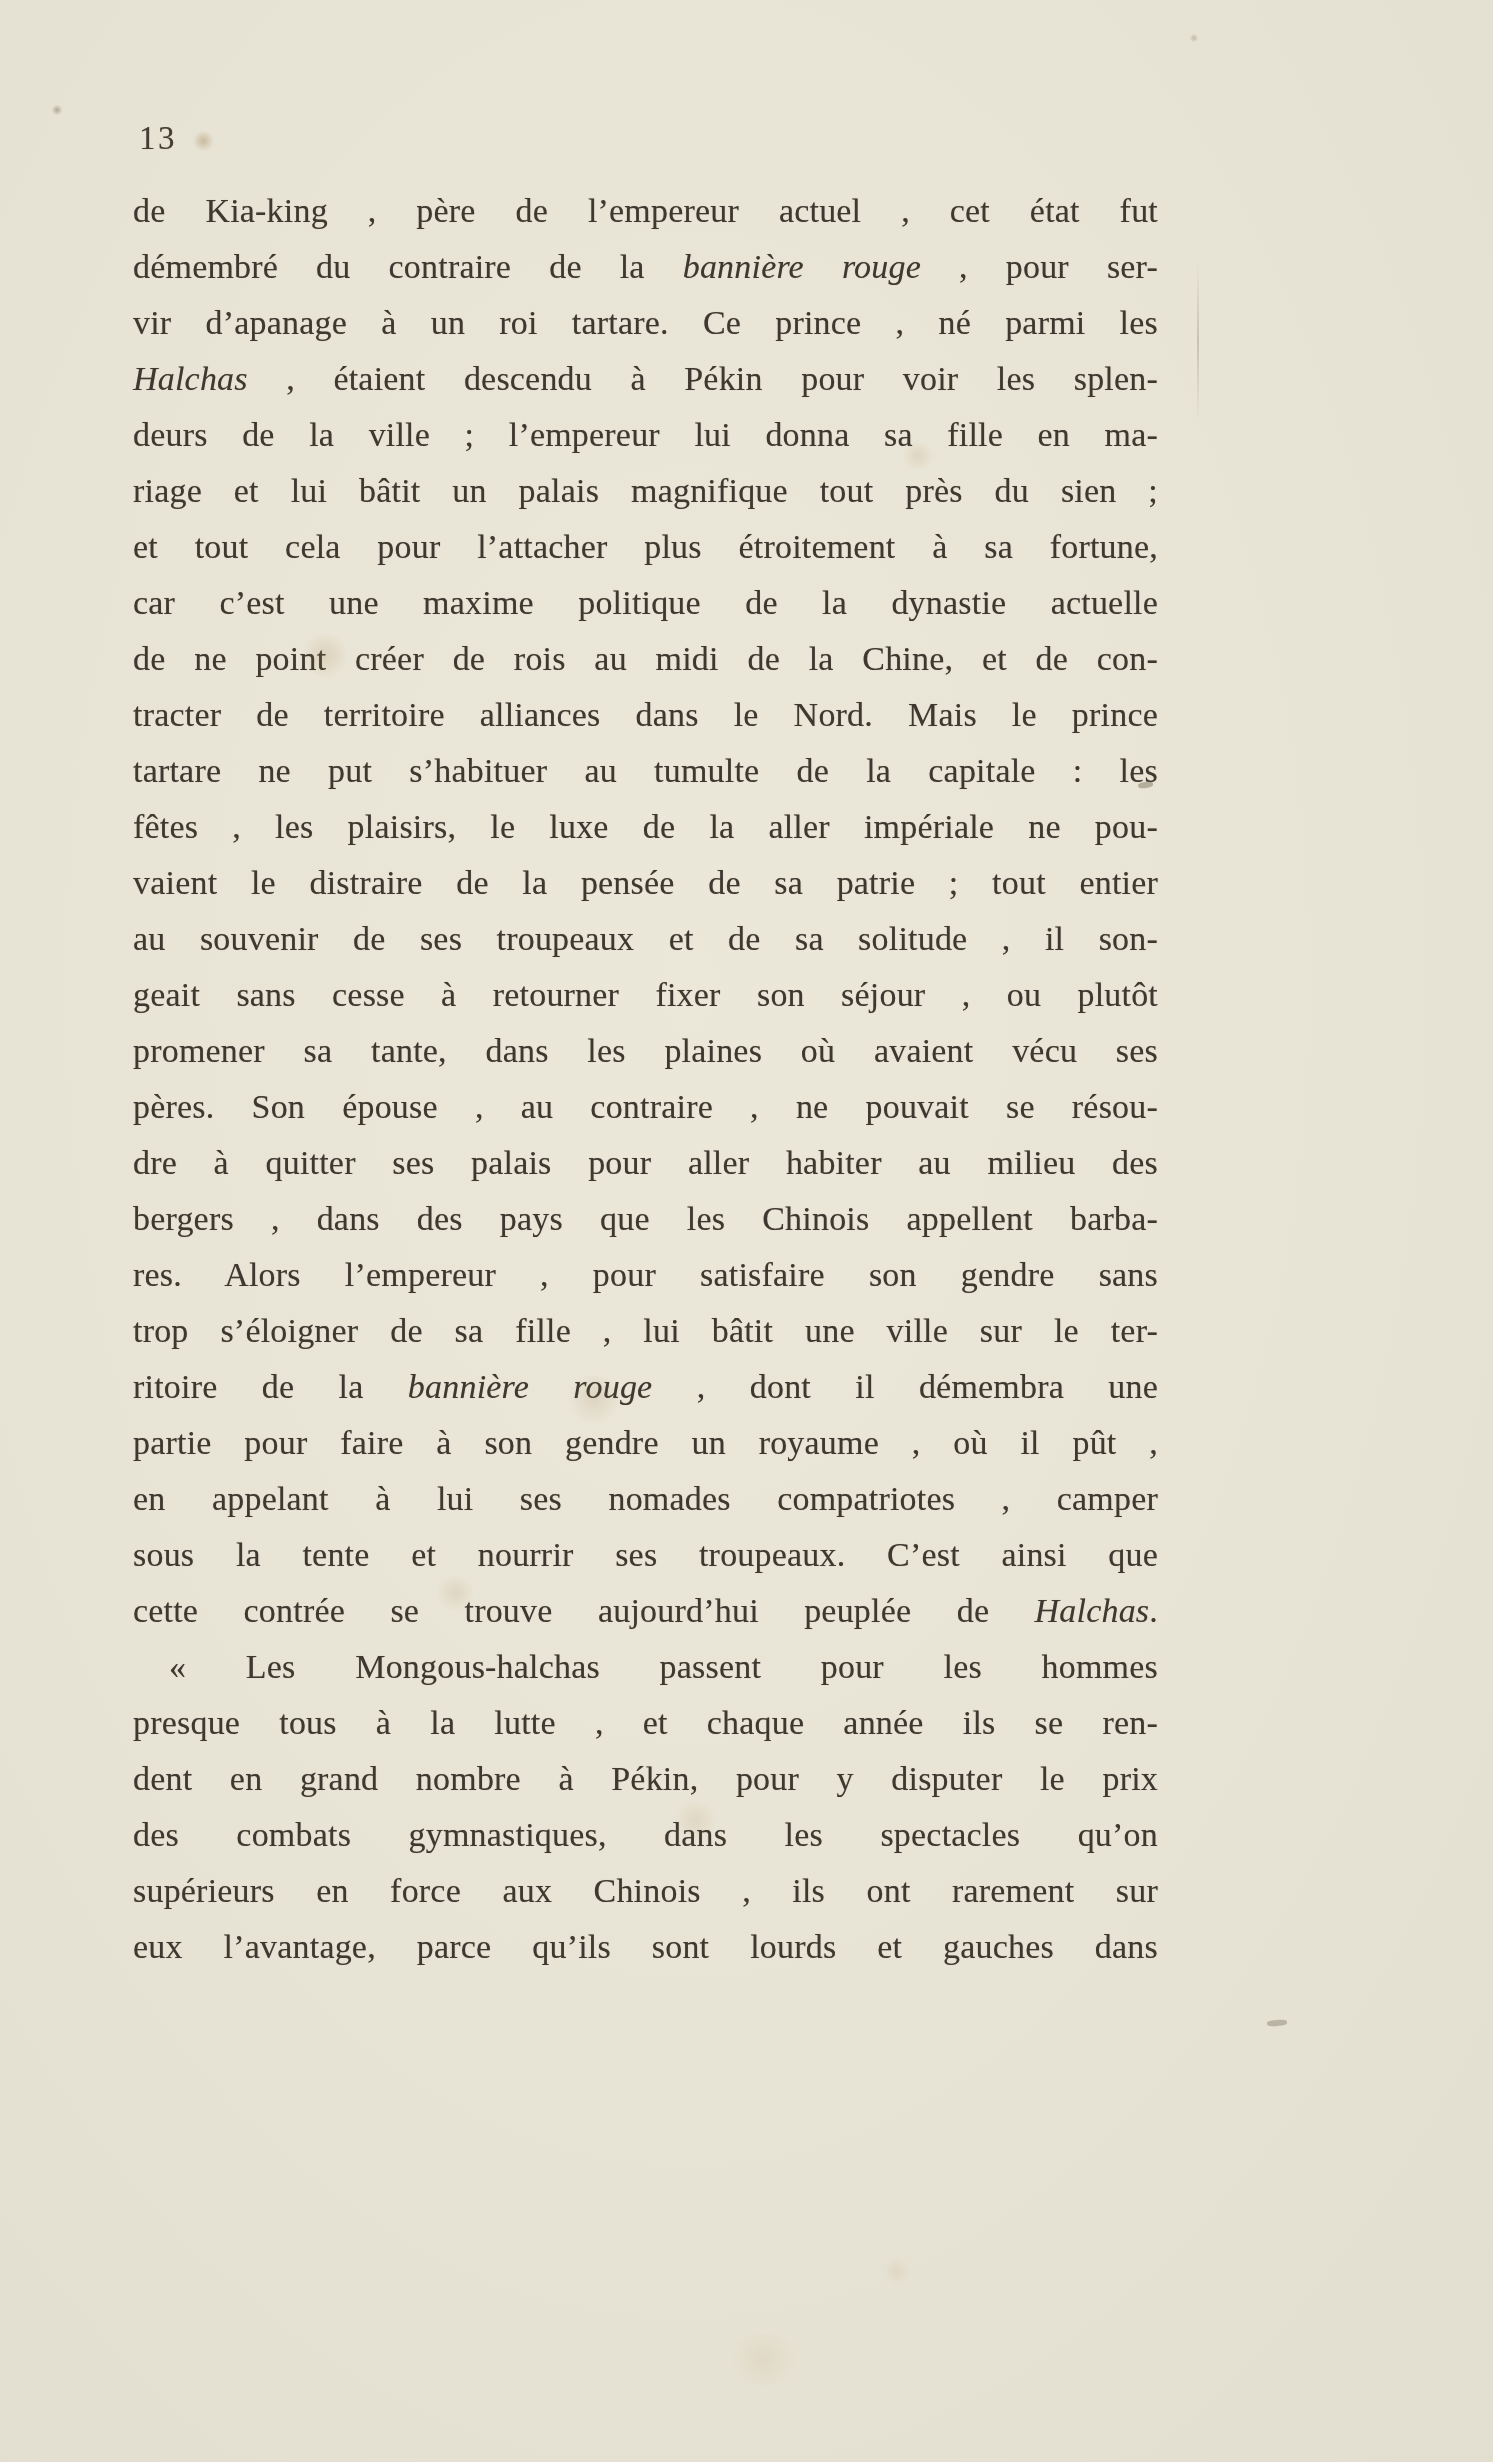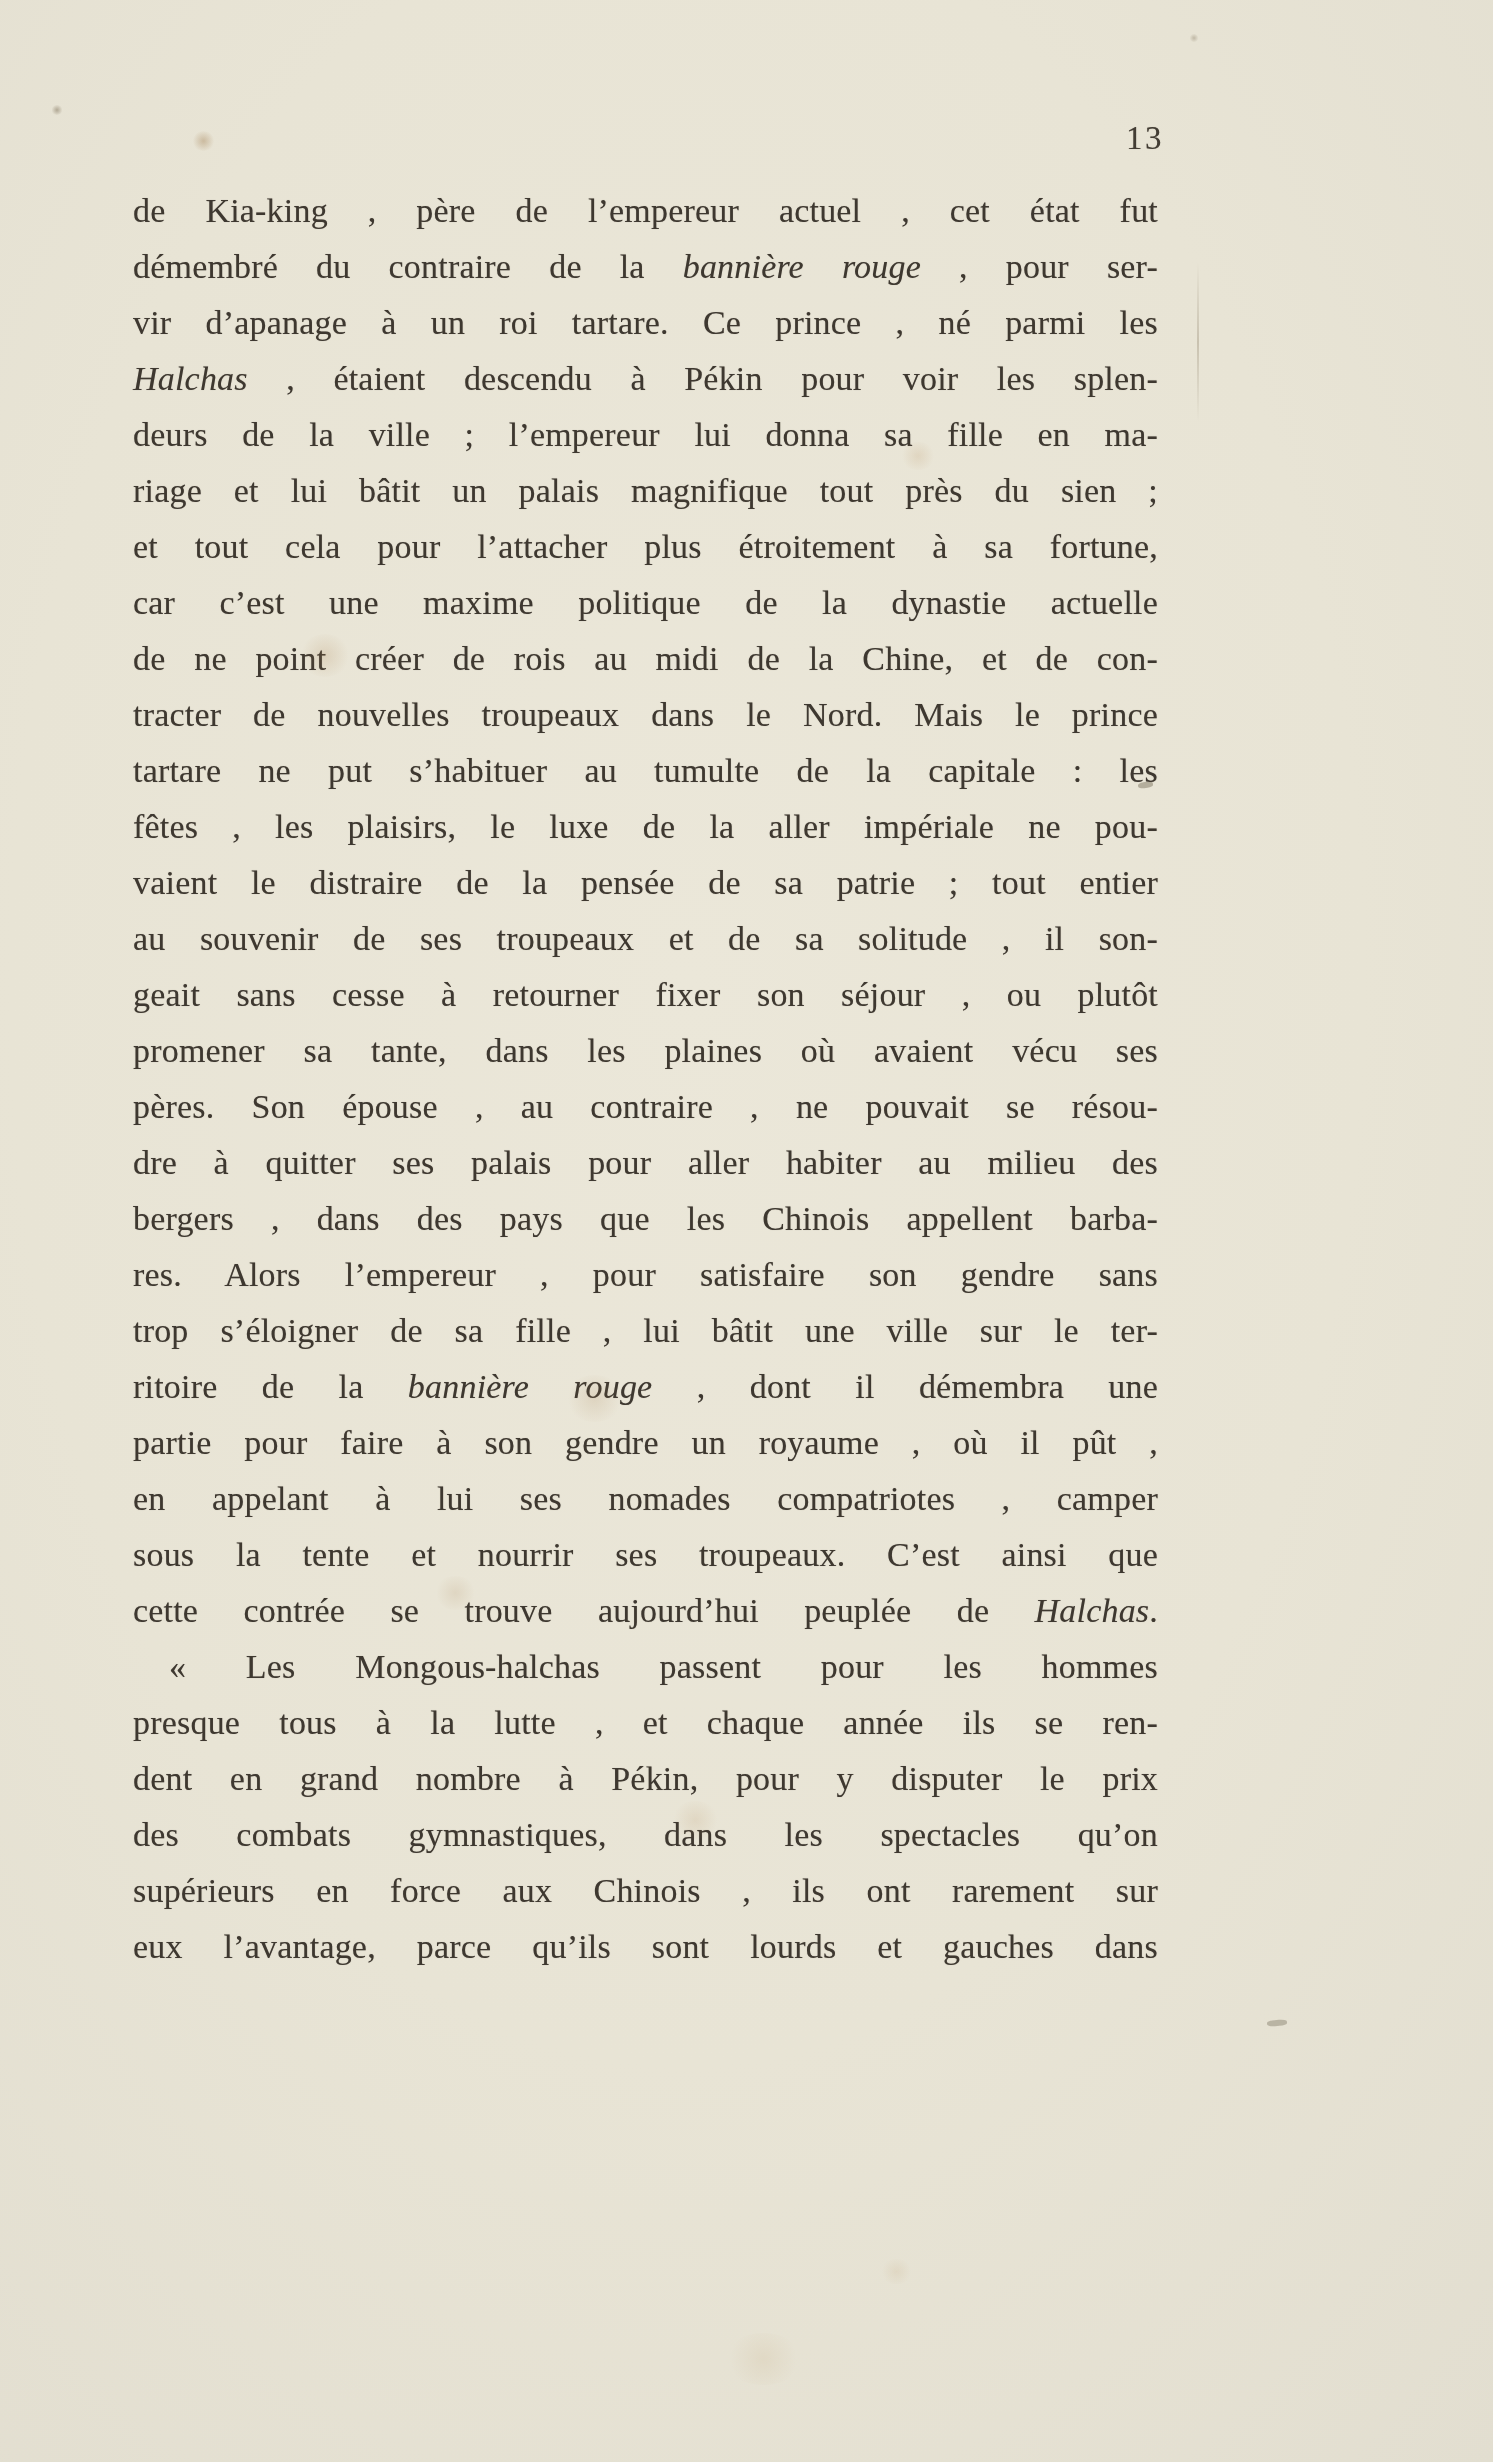--- a/index.html
+++ b/index.html
@@ -7,21 +7,21 @@
     position:relative;
     width:1493px;height:2462px;
     margin:0 auto;
     background:
       radial-gradient(ellipse 1228px 1965px at 46% 40%, #ebe7d9 0%, #e8e4d5 55%, #e2ded0 100%);
     overflow:hidden;
     font-family:"Liberation Serif","DejaVu Serif",serif;
   }
   .page-number{
     position:absolute;top:120px;left:139px;width:1025px;
-    text-align:right;
+    text-align:left;
     font-size:33px;color:#433d34;letter-spacing:2.5px;
     text-shadow:0 0 0.8px rgba(62,56,48,.35);
   }
   .text-block{
     position:absolute;top:183px;left:133px;width:1025px;
     font-size:34px;line-height:56px;color:#3e3830;
     letter-spacing:0.2px;
   }
   .line{
     height:56px;
@@ -46,21 +46,21 @@
   <div class="text-block">
       <div class="line"><span>de Kia-king , père de l’empereur actuel , cet état fut</span></div>
       <div class="line"><span>démembré du contraire de la </span><span class="it">bannière rouge</span><span> , pour ser-</span></div>
       <div class="line"><span>vir d’apanage à un roi tartare. Ce prince , né parmi les</span></div>
       <div class="line"><span class="it">Halchas</span><span> , étaient descendu à Pékin pour voir les splen-</span></div>
       <div class="line"><span>deurs de la ville ; l’empereur lui donna sa fille en ma-</span></div>
       <div class="line"><span>riage et lui bâtit un palais magnifique tout près du sien ;</span></div>
       <div class="line"><span>et tout cela pour l’attacher plus étroitement à sa fortune,</span></div>
       <div class="line"><span>car c’est une maxime politique de la dynastie actuelle</span></div>
       <div class="line"><span>de ne point créer de rois au midi de la Chine, et de con-</span></div>
-      <div class="line"><span>tracter de nouvelles troupeaux dans le Nord. Mais le prince</span></div>
+      <div class="line"><span>tracter de territoire alliances dans le Nord. Mais le prince</span></div>
       <div class="line"><span>tartare ne put s’habituer au tumulte de la capitale : les</span></div>
       <div class="line"><span>fêtes , les plaisirs, le luxe de la aller impériale ne pou-</span></div>
       <div class="line"><span>vaient le distraire de la pensée de sa patrie ; tout entier</span></div>
       <div class="line"><span>au souvenir de ses troupeaux et de sa solitude , il son-</span></div>
       <div class="line"><span>geait sans cesse à retourner fixer son séjour , ou plutôt</span></div>
       <div class="line"><span>promener sa tante, dans les plaines où avaient vécu ses</span></div>
       <div class="line"><span>pères. Son épouse , au contraire , ne pouvait se résou-</span></div>
       <div class="line"><span>dre à quitter ses palais pour aller habiter au milieu des</span></div>
       <div class="line"><span>bergers , dans des pays que les Chinois appellent barba-</span></div>
       <div class="line"><span>res. Alors l’empereur , pour satisfaire son gendre sans</span></div>

